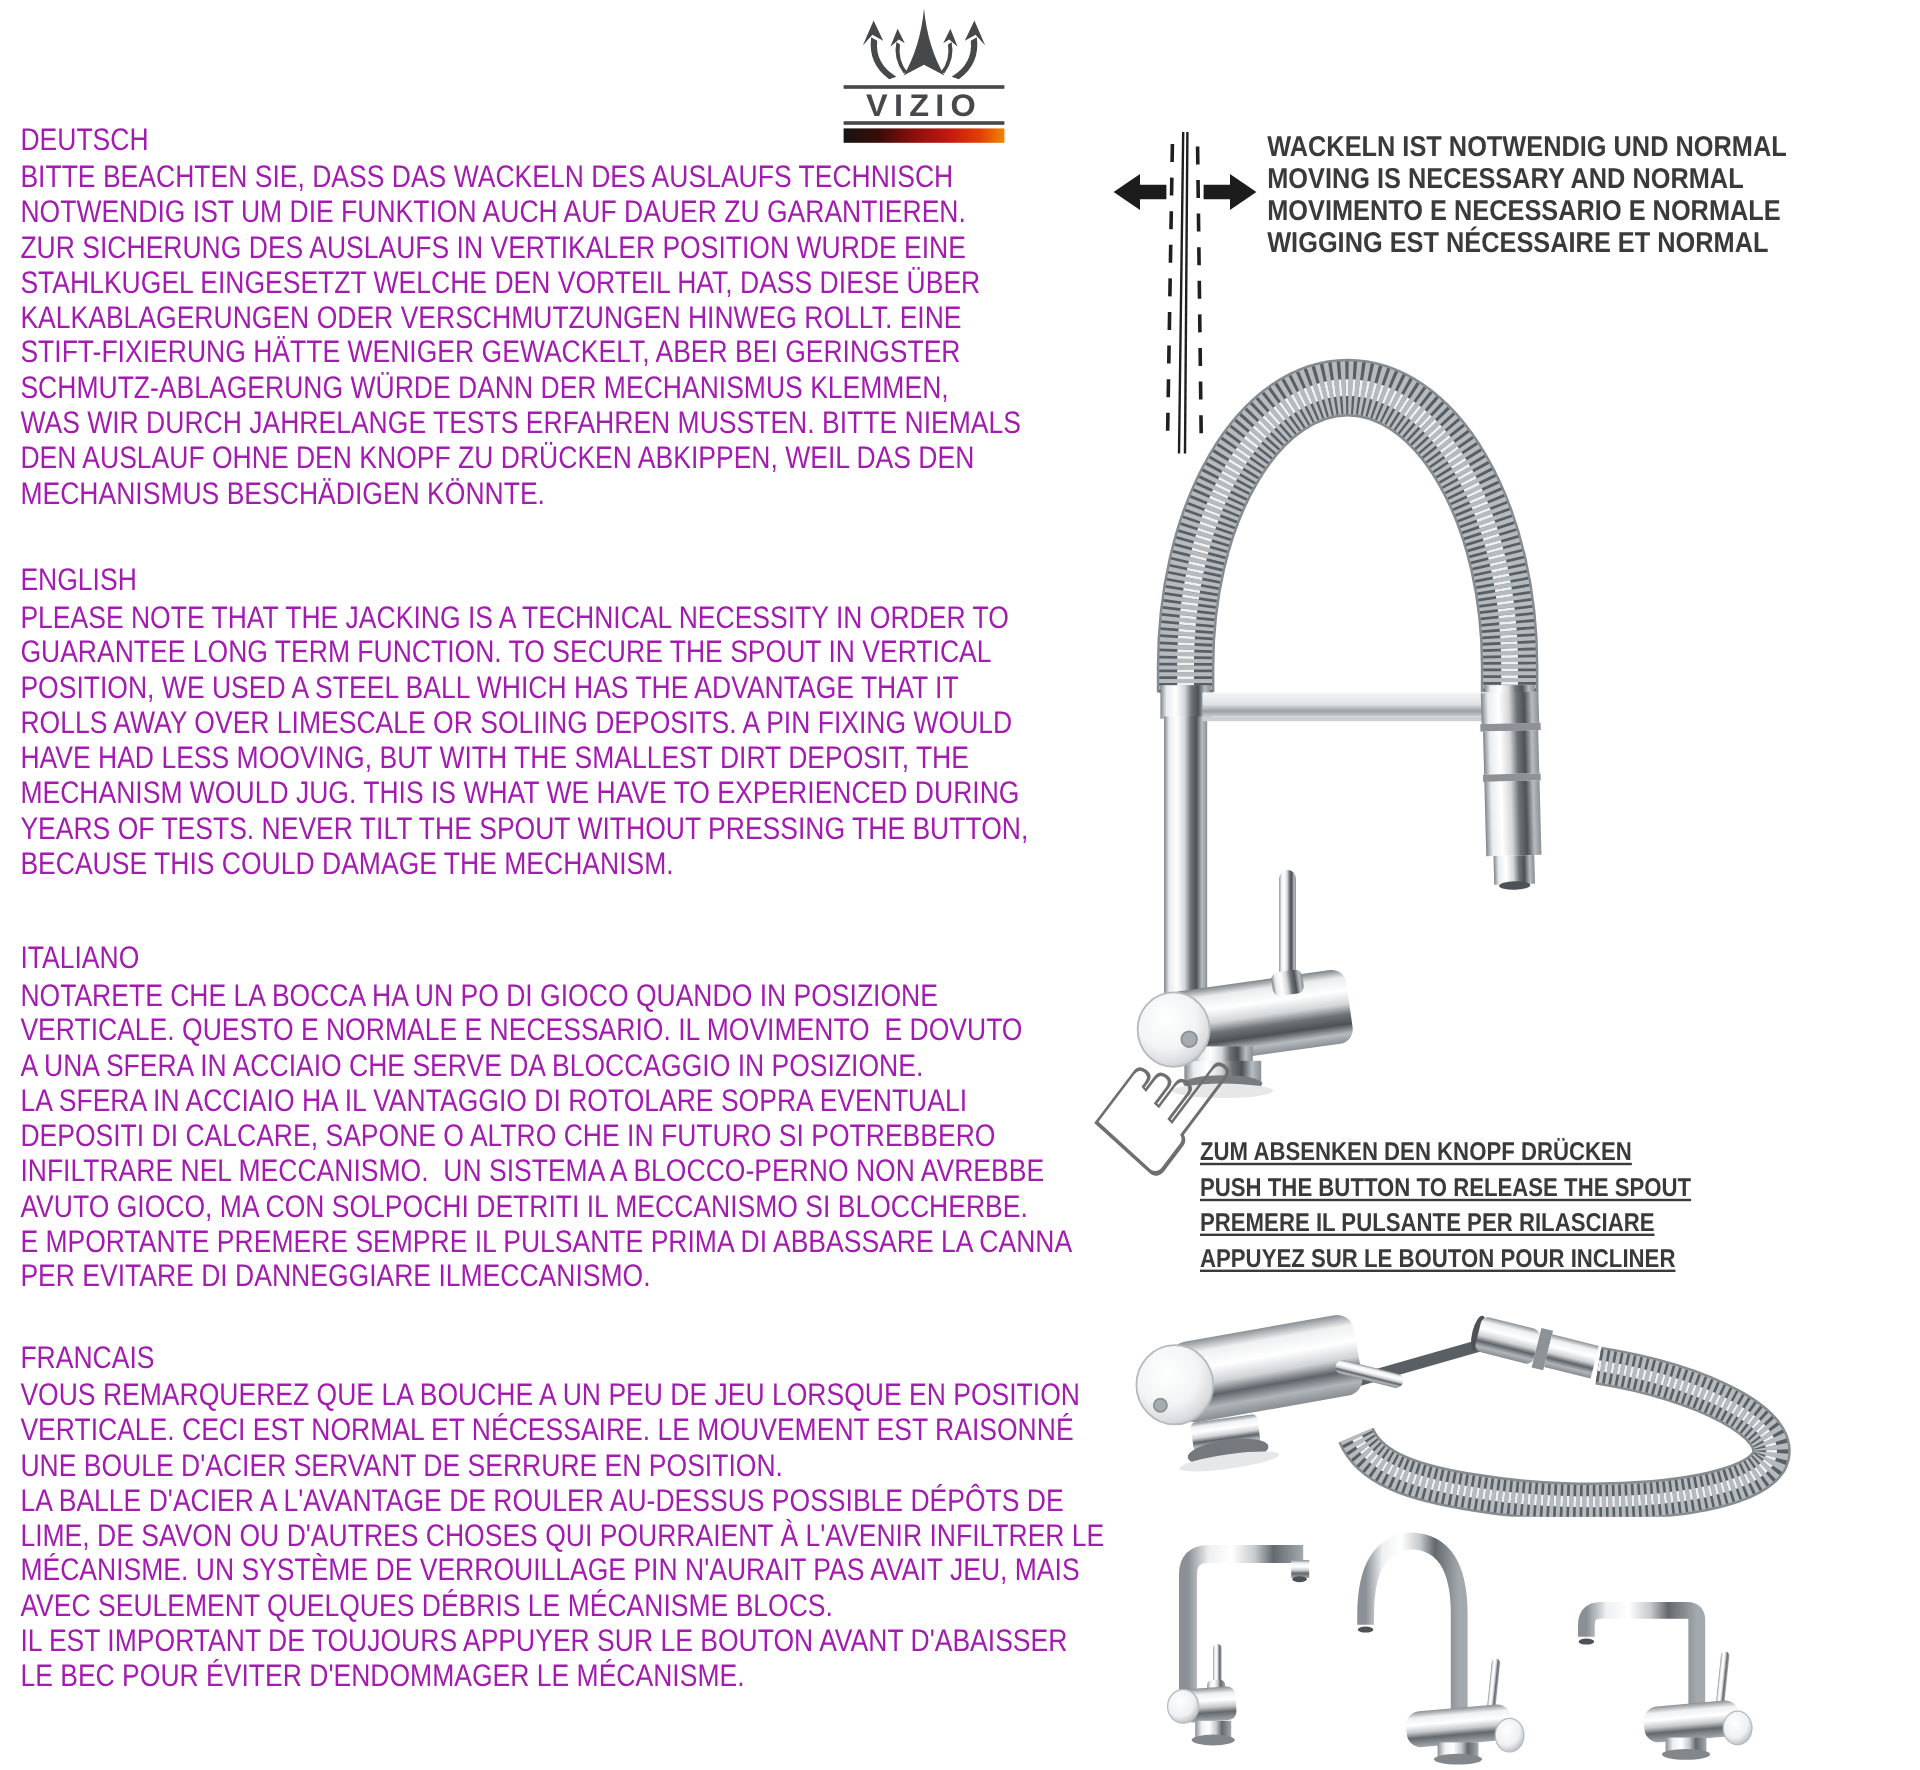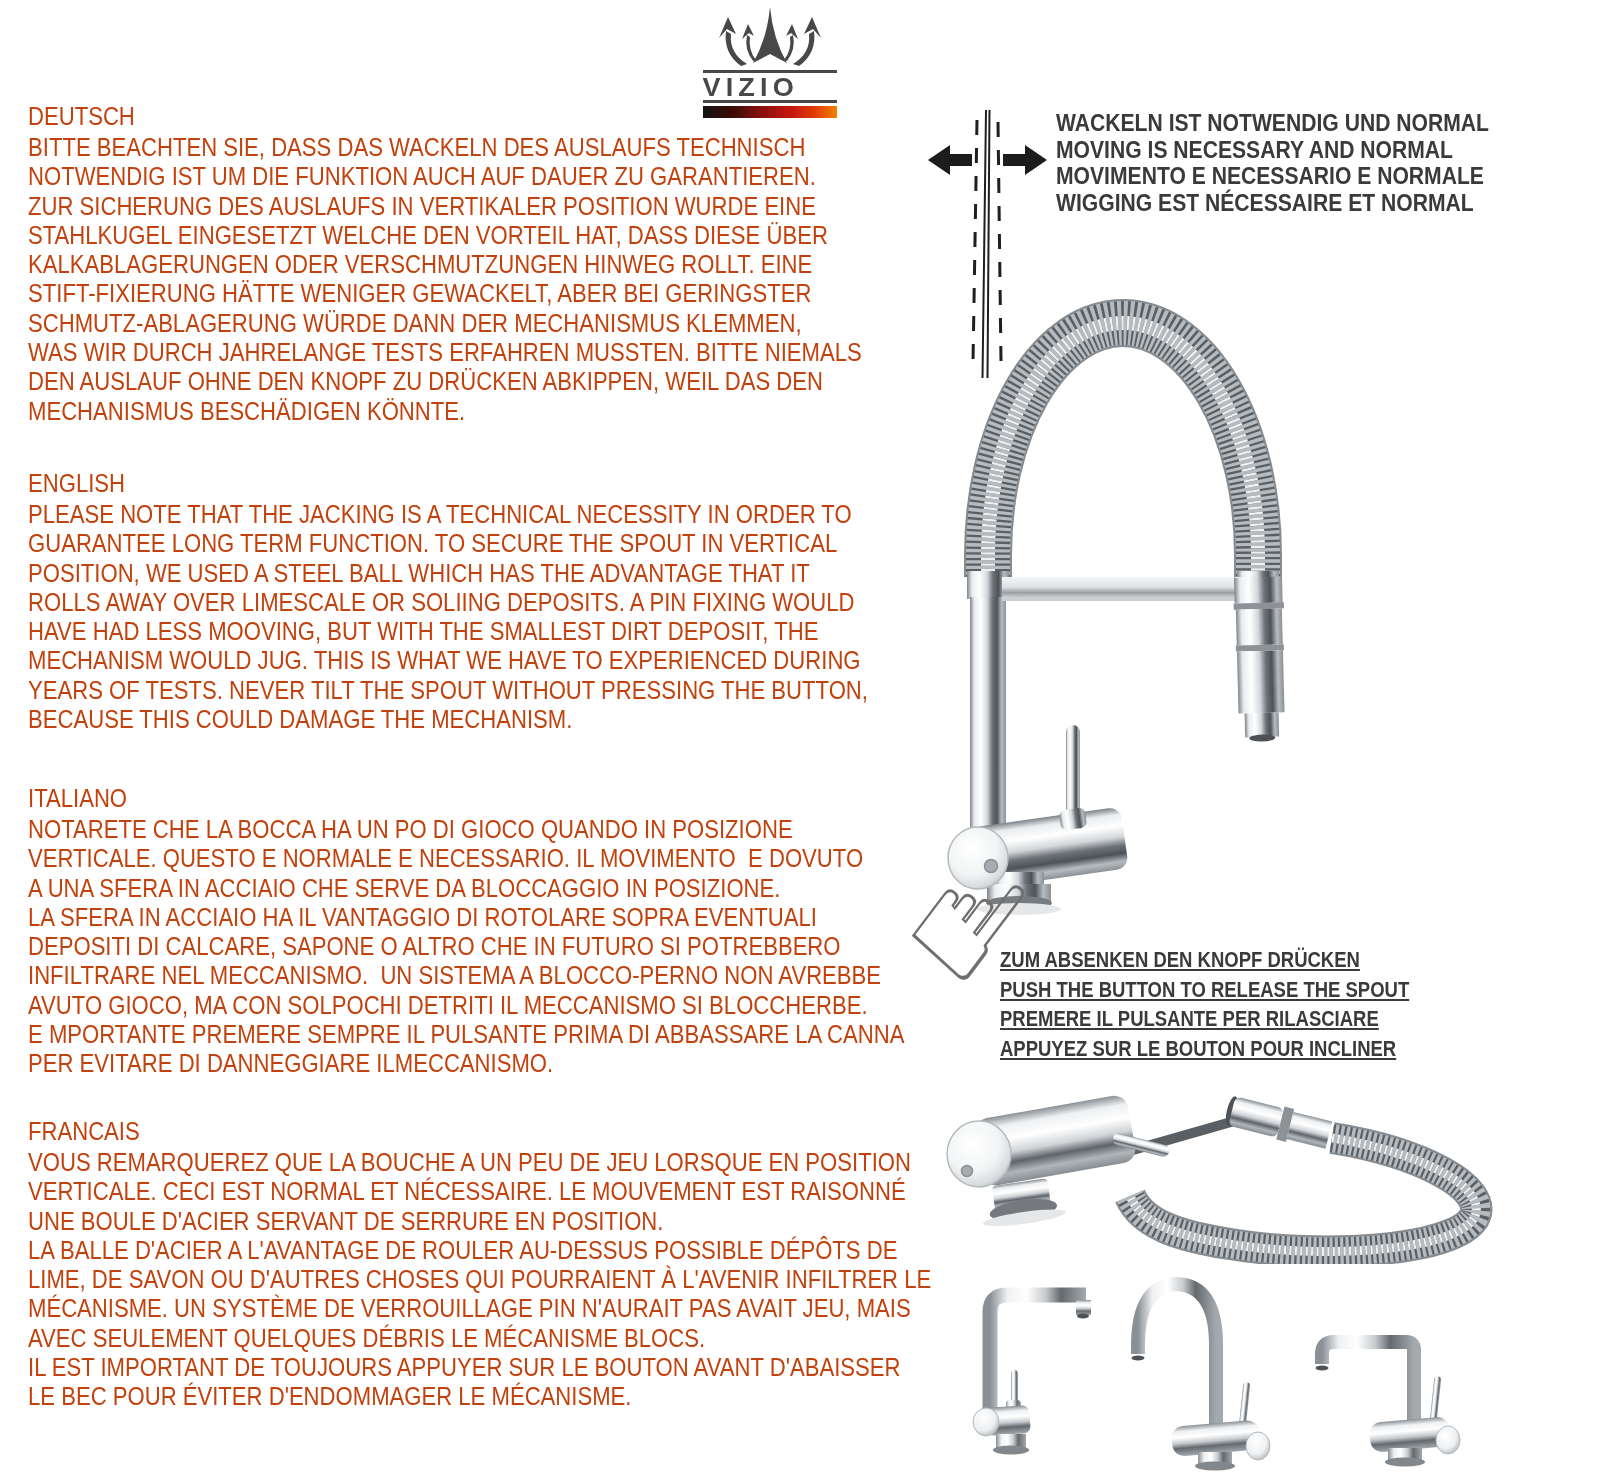--- a/index.html
+++ b/index.html
@@ -1,33 +1,33 @@
 <!DOCTYPE html>
 <html><head>
 <meta charset="utf-8">
 <style>
   html,body{margin:0;padding:0;background:#ffffff;}
   .sheet{position:relative;width:1600px;height:1475px;background:#ffffff;overflow:hidden;
          font-family:"Liberation Sans",sans-serif;}
   
-  .sec{position:absolute;left:28px;color:#c2410c;}
+  .sec{position:absolute;left:17px;color:#a21caf;}
   .condense{transform:scaleX(.85);transform-origin:0 0;width:1150px;}
   .hd{font-size:26px;line-height:29.3px;height:31px;white-space:pre;}
   .ln{font-size:26px;line-height:29.3px;height:29.3px;white-space:pre;}
   
   .ann{position:absolute;color:#3a3a3a;font-weight:bold;}
   .ann .aln{white-space:pre;}
   .ann-wiggle{left:1056px;top:110px;}
   .ann-wiggle .aln{font-size:24px;line-height:26.6px;height:26.6px;}
   .ann-wiggle .condense2{transform:scaleX(.88);transform-origin:0 0;width:600px;}
   .ann-push{left:1000px;top:946px;text-decoration:underline;}
   .ann-push .aln{font-size:21.5px;line-height:29.6px;height:29.6px;}
   .ann-push .condense2{transform:scaleX(.86);transform-origin:0 0;width:560px;}
   
-  .logo{position:absolute;left:703px;top:6px;width:134px;}
+  .logo{position:absolute;left:703px;top:6px;width:134px;text-align:center;}
   .logo .wordbox{border-top:3px solid #47484a;border-bottom:3px solid #47484a;
     margin-top:-2px;padding:0 2px;}
   .logo .word{font-size:26px;font-weight:bold;letter-spacing:5px;color:#47484a;
     transform:scaleX(1.04);transform-origin:50% 50%;line-height:26px;padding-top:1px;}
   .logo .flag{height:12px;margin-top:3px;
     background:linear-gradient(90deg,#141414 0%,#3a0c08 22%,#8f100c 45%,#c41810 66%,#e23d06 84%,#f08300 100%);}
   
   .fig{position:absolute;}
   .hand{position:absolute;left:874px;top:832px;width:170px;height:200px;
     font-family:"DejaVu Sans",sans-serif;font-size:152px;color:#6f6f6f;line-height:170px;

